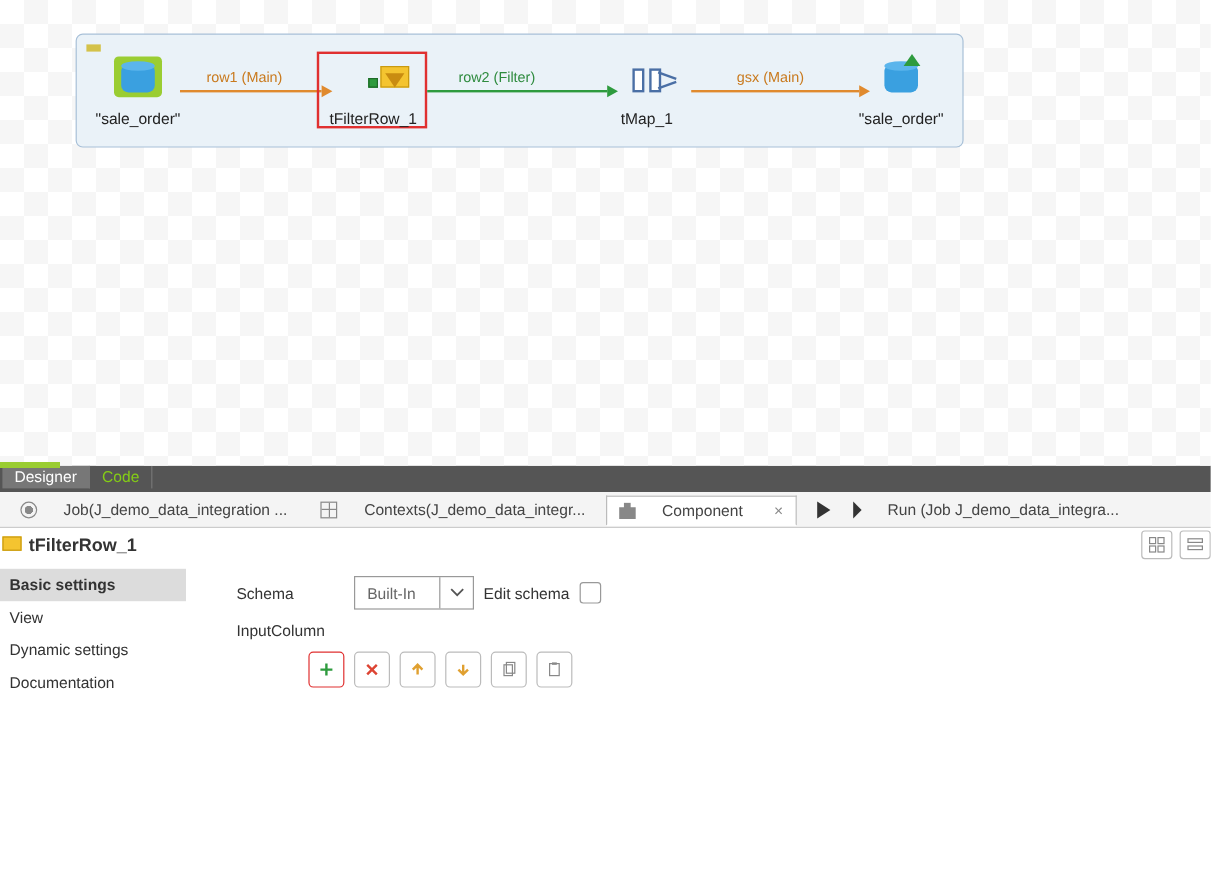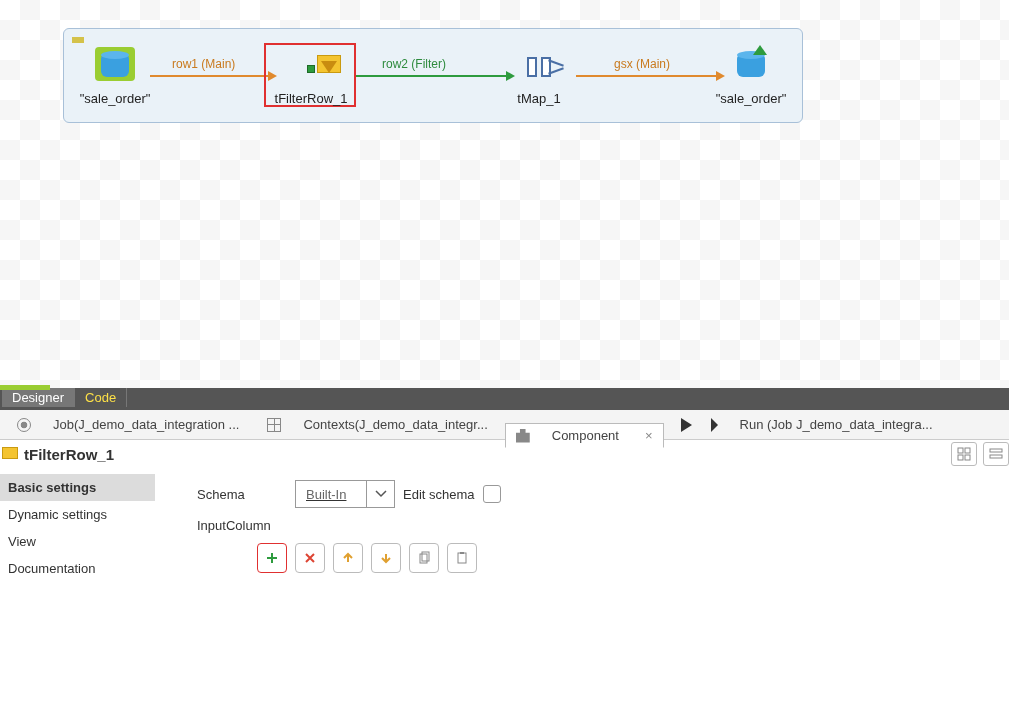--- a/index.html
+++ b/index.html
@@ -51,27 +51,27 @@
 .conn.orange { background:#e08a2e; }
 .conn.green { background:#2e9b3e; }
 .conn-arrow { position:absolute;width:0;height:0;border-top:5px solid transparent;border-bottom:5px solid transparent; }
 .conn-arrow.orange { border-left:9px solid #e08a2e; }
 .conn-arrow.green { border-left:9px solid #2e9b3e; }
 .conn-label { position:absolute;font-size:12px;color:#555;white-space:nowrap; }
 .conn-label.orange{color:#c97a1e;} .conn-label.green{color:#2e8b3e;}
 
 
 .mode-bar { height:22px; background:#555; display:flex; align-items:flex-start; padding-left:2px; }
-.mode-tab { padding:2px 10px; font-size:13px; color:#fde047; border-right:1px solid #777; cursor:pointer; }
+.mode-tab { padding:2px 10px; font-size:13px; color:#84cc16; border-right:1px solid #777; cursor:pointer; }
 .mode-tab.active { background:#777; color:#fff; }
 
 
 .bottom-tabs { height:30px; background:#f4f4f4; border-bottom:1px solid #ccc; display:flex; align-items:center; padding-left:6px; gap:6px; }
 .btab { display:flex; align-items:center; gap:22px; padding:4px 10px; font-size:13px; color:#444; cursor:pointer; border:1px solid transparent; }
-.btab.active { background:#fff; border:1px solid #bbb; border-bottom:1px solid #fff; position:relative; top:11px; }
+.btab.active { background:#fff; border:1px solid #bbb; border-bottom:1px solid #fff; position:relative; top:1px; }
 .btab .ico { width:14px;height:14px;display:inline-block; }
 .btab .close { margin-left:4px;color:#888;font-size:13px; }
 .ico-cog{background:radial-gradient(circle,#888 40%,transparent 42%);border:1px solid #888;border-radius:50%;}
 .ico-table{border:1px solid #888;background:linear-gradient(#888,#888) center/100% 1px no-repeat,linear-gradient(#888,#888) center/1px 100% no-repeat;}
 .ico-puzzle{background:#888;clip-path:polygon(0 30%,30% 30%,30% 0,70% 0,70% 30%,100% 30%,100% 100%,0 100%);}
 .ico-play{width:0;height:0;border-top:7px solid transparent;border-bottom:7px solid transparent;border-left:11px solid #333;}
 .ico-play2{width:0;height:0;border-top:7px solid transparent;border-bottom:7px solid transparent;border-left:7px solid #333;margin-left:-3px;}
 
 
 .panel { display:flex; height:287px; }
@@ -83,21 +83,21 @@
 .comp-title-row { display:flex; align-items:center; justify-content:space-between; padding:2px 0 8px 0; }
 .comp-title { display:flex; align-items:center; gap:6px; font-weight:bold; font-size:15px; }
 .comp-title .mini-filter { width:18px;height:18px;display:inline-block;position:relative; }
 .comp-title .mini-filter::before { content:"";position:absolute;left:2px;top:2px;width:14px;height:10px;background:#f4c430;border:1px solid #c99a10; }
 .view-toggle { display:flex; gap:6px; }
 .vt-btn { width:26px;height:24px;border:1px solid #bbb;background:#fff;display:flex;align-items:center;justify-content:center;cursor:pointer;border-radius:3px; }
 .vt-btn svg{width:14px;height:14px;}
 
 .form-row { display:flex; align-items:center; gap:8px; margin-bottom:10px; }
 .form-label { width:90px; font-size:13px;margin-left:38px; }
-.dropdown { display:flex; align-items:center; border:1px solid #999; height:28px;text-decoration:underline; }
+.dropdown { display:flex; align-items:center; border:1px solid #999; height:28px; }
 .dropdown .dd-text { padding:0 10px; min-width:70px; color:#666; }
 .dropdown .dd-arrow { width:28px;height:100%;border-left:1px solid #999;display:flex;align-items:center;justify-content:center; }
 .dd-arrow svg{width:12px;height:8px;}
 .chk { width:18px;height:18px;border:1px solid #999;border-radius:3px;background:#fff; }
 .btn-outline { padding:5px 12px;border:1px solid #999;background:#fff;border-radius:3px;cursor:pointer;color:#444; }
 .star { color:#333; }
 
 .cond-table { margin-left:98px; border:1px solid #ccc; }
 .cond-head { display:flex; background:#fff; }
 .cond-head > div { padding:6px 10px; font-size:13px; color:#666; border-right:1px solid #eee; }
@@ -205,22 +205,22 @@
               <rect x="1" y="2" width="12" height="3" fill="none" stroke="#888"></rect>
               <rect x="1" y="8" width="12" height="3" fill="none" stroke="#888"></rect>
             </svg>
           </div>
       </div>
     </div>
 
     <div style="display:flex;flex:1;justify-content:flex-end;">
       <div class="panel-left">
         <div class="nav-item active">Basic settings</div>
+        <div class="nav-item">View</div>
         <div class="nav-item">Dynamic settings</div>
-        <div class="nav-item">View</div>
         <div class="nav-item">Documentation</div>
       </div>
 
       <div class="panel-right">
 
         <div class="form-row">
           <div class="form-label">Schema</div>
           <div class="dropdown">
             <div class="dd-text">Built-In</div>
             <div class="dd-arrow">

